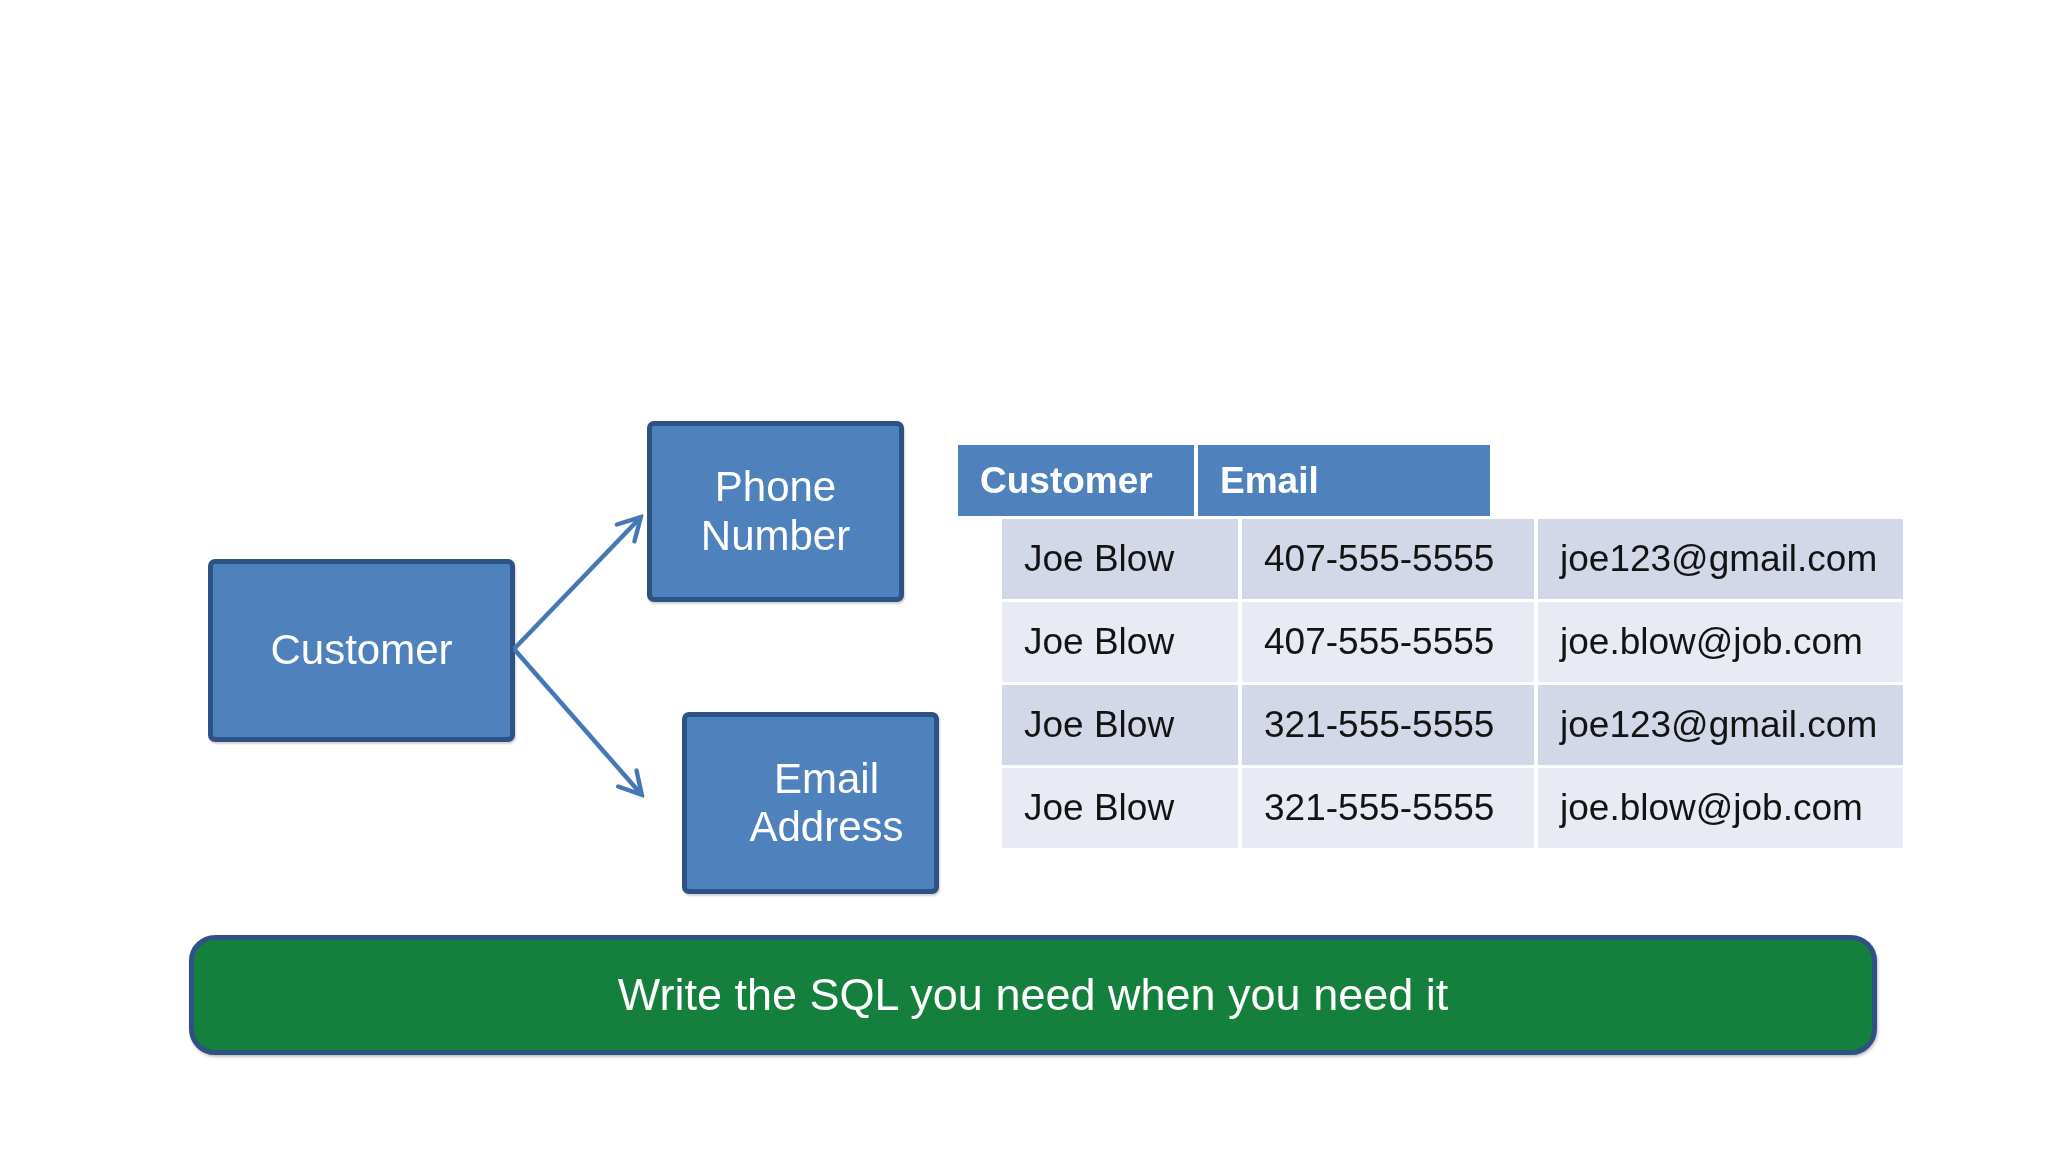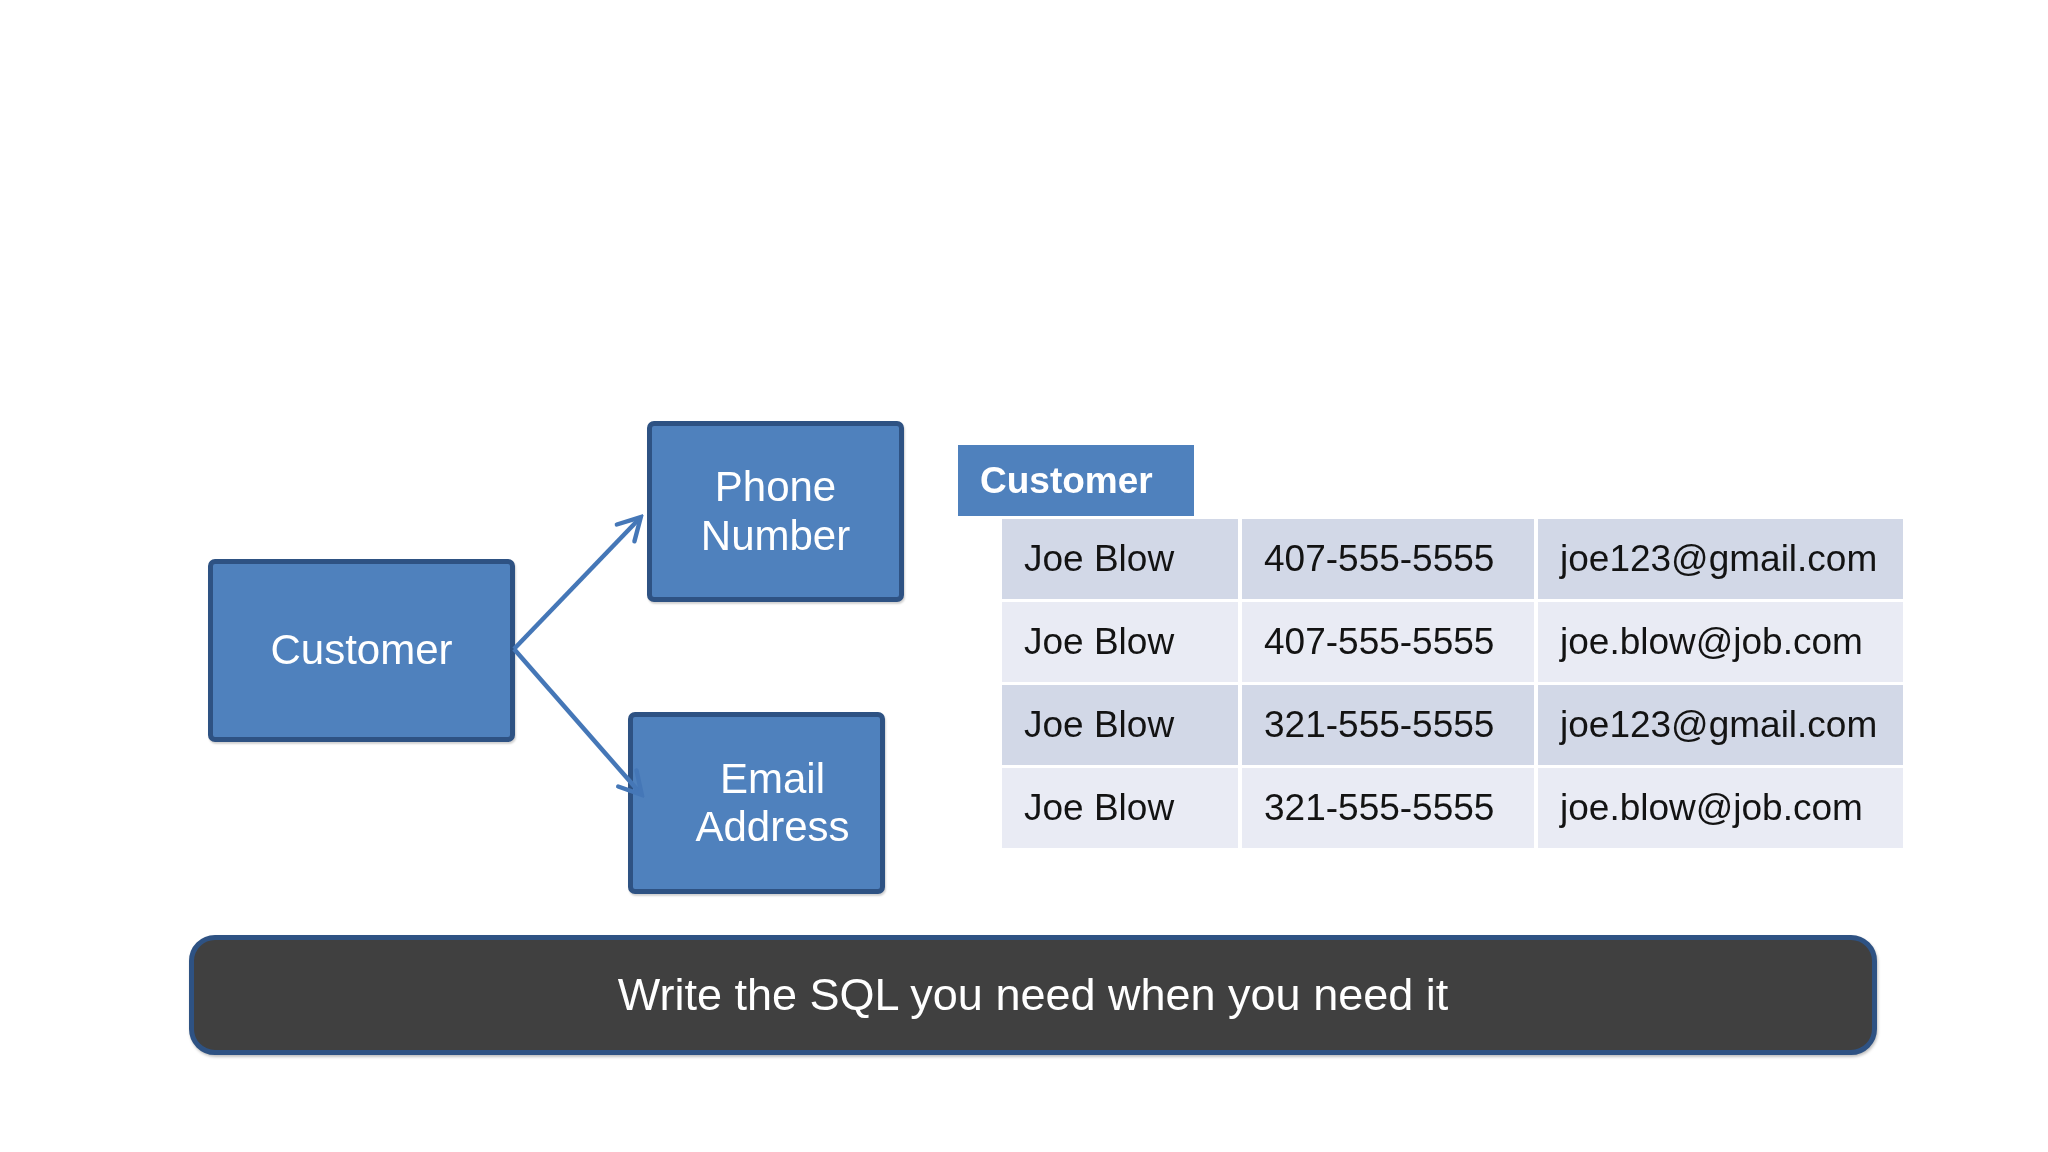--- a/index.html
+++ b/index.html
@@ -41,21 +41,21 @@
     justify-content: center;
     text-align: center;
     color: #ffffff;
     font-size: 42px;
     line-height: 1.15;
     border-radius: 7px;
     box-shadow: 1px 2px 2px rgba(0,0,0,0.18);
   }
   .box-customer { left: 208px; top: 559px; width: 307px; height: 183px; }
   .box-phone    { left: 647px; top: 421px; width: 257px; height: 181px; }
-  .box-email    { left: 628px; top: 712px; width: 257px; height: 182px; padding-left: 32px; }
+  .box-email    { left: 682px; top: 712px; width: 257px; height: 182px; padding-left: 32px; }
 
   
   .arrow-layer {
     position: absolute;
     left: 0; top: 0;
     width: 2048px; height: 1152px;
     pointer-events: none;
   }
 
   
@@ -91,21 +91,21 @@
   .t-body.even > div { background: #e9ebf4; }
 
   
   .sql-banner {
     position: absolute;
     left: 189px;
     top: 935px;
     width: 1688px;
     height: 120px;
     box-sizing: border-box;
-    background: #404040;
+    background: #15803d;
     border: 5px solid #2e5283;
     border-radius: 26px;
     display: flex;
     align-items: center;
     justify-content: center;
     color: #ffffff;
     font-size: 45px;
     box-shadow: 1px 2px 3px rgba(0,0,0,0.25);
   }
 </style>
@@ -131,20 +131,21 @@
         <path d="M1.5,1 L10.5,6 L1.5,11" fill="none" stroke="#4577b7" stroke-width="1.8" stroke-linecap="round"></path>
       </marker>
     </defs>
     <line x1="514" y1="649" x2="640" y2="518" stroke="#4577b7" stroke-width="4.5" marker-end="url(#openArrow)"></line>
     <line x1="514" y1="649" x2="641" y2="794" stroke="#4577b7" stroke-width="4.5" marker-end="url(#openArrow)"></line>
   </svg>
 
   <div class="data-table">
     <div class="t-row t-head">
       <div>Customer</div>
+      <div>Email</div>
     </div>
     <div class="t-row t-body odd">
       <div>Joe Blow</div>
       <div>407-555-5555</div>
       <div>joe123@gmail.com</div>
     </div>
     <div class="t-row t-body even">
       <div>Joe Blow</div>
       <div>407-555-5555</div>
       <div>joe.blow@job.com</div>

